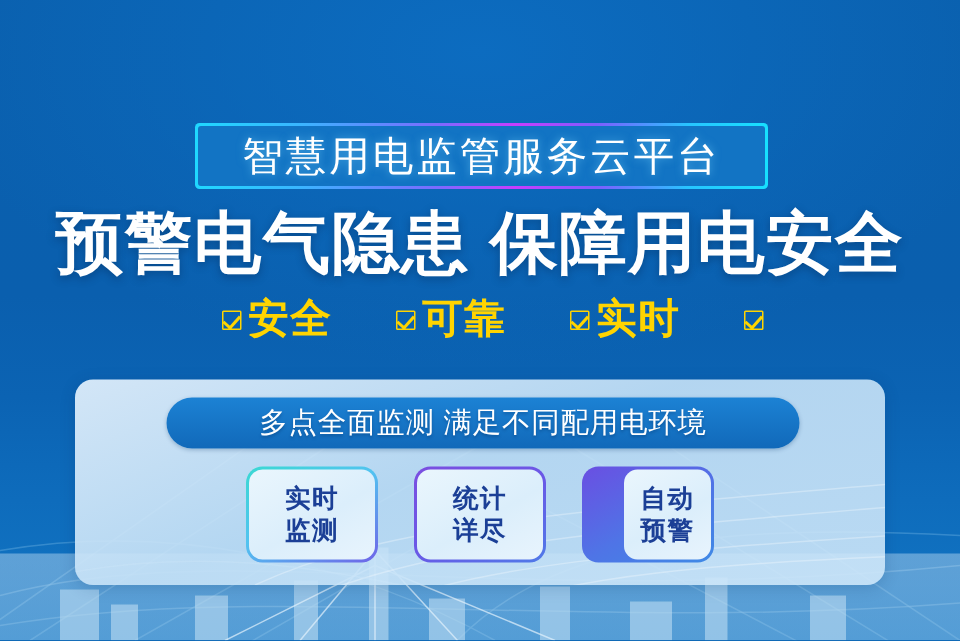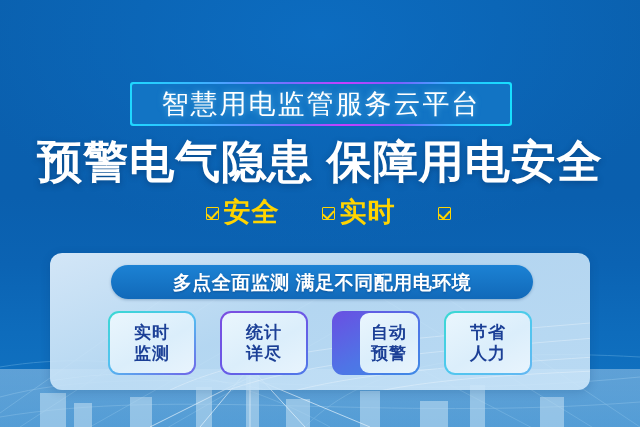--- a/index.html
+++ b/index.html
@@ -111,21 +111,21 @@
   .panel-streaks { position:absolute; inset:0; opacity:.55; pointer-events:none; }
 
   .pill {
     position:absolute; left:61px; top:12px; width:422px; height:34px;
     border-radius:17px;
     background:linear-gradient(180deg,#1c82d4 0%,#1169b9 100%);
     display:flex; align-items:center; justify-content:center;
     box-shadow:0 1px 3px rgba(5,50,100,.28);
   }
   .pill-text {
-    color:#ffffff; font-size:19px; font-weight:bold;
+    color:#ffffff; font-size:19px; font-weight:normal;
     letter-spacing:.5px; white-space:nowrap; line-height:1;
     text-shadow:0 1px 2px rgba(0,40,90,.35);
   }
 
   .cards {
     position:absolute; left:0; top:58px; width:540px;
     display:flex; justify-content:center; gap:24px;
   }
   .card {
     width:88px; height:64px;
@@ -214,20 +214,24 @@
 
   <div class="headline">预警电气隐患 保障用电安全</div>
 
   <div class="features">
     <div class="feature">
       <span class="check-box"></span>
       <span class="feature-label">安全</span>
     </div>
     <div class="feature">
       <span class="check-box"></span>
+      <span class="feature-label">可靠</span>
+    </div>
+    <div class="feature">
+      <span class="check-box"></span>
       <span class="feature-label">实时</span>
     </div>
     <div class="feature">
       <span class="check-box"></span>
     </div>
   </div>
 
   <div class="panel">
 
     <svg class="panel-streaks" viewBox="0 0 540 137" preserveAspectRatio="none">
@@ -262,23 +266,17 @@
         </div>
       </div>
 
       <div class="card card-2">
         <div class="card-inner">
           <span class="card-line">自动</span>
           <span class="card-line">预警</span>
         </div>
       </div>
 
-      <div class="card card-3">
-        <div class="card-inner">
-          <span class="card-line">节省</span>
-          <span class="card-line">人力</span>
-        </div>
-      </div>
 
     </div>
   </div>
 
 </div>
 
 </body></html>

